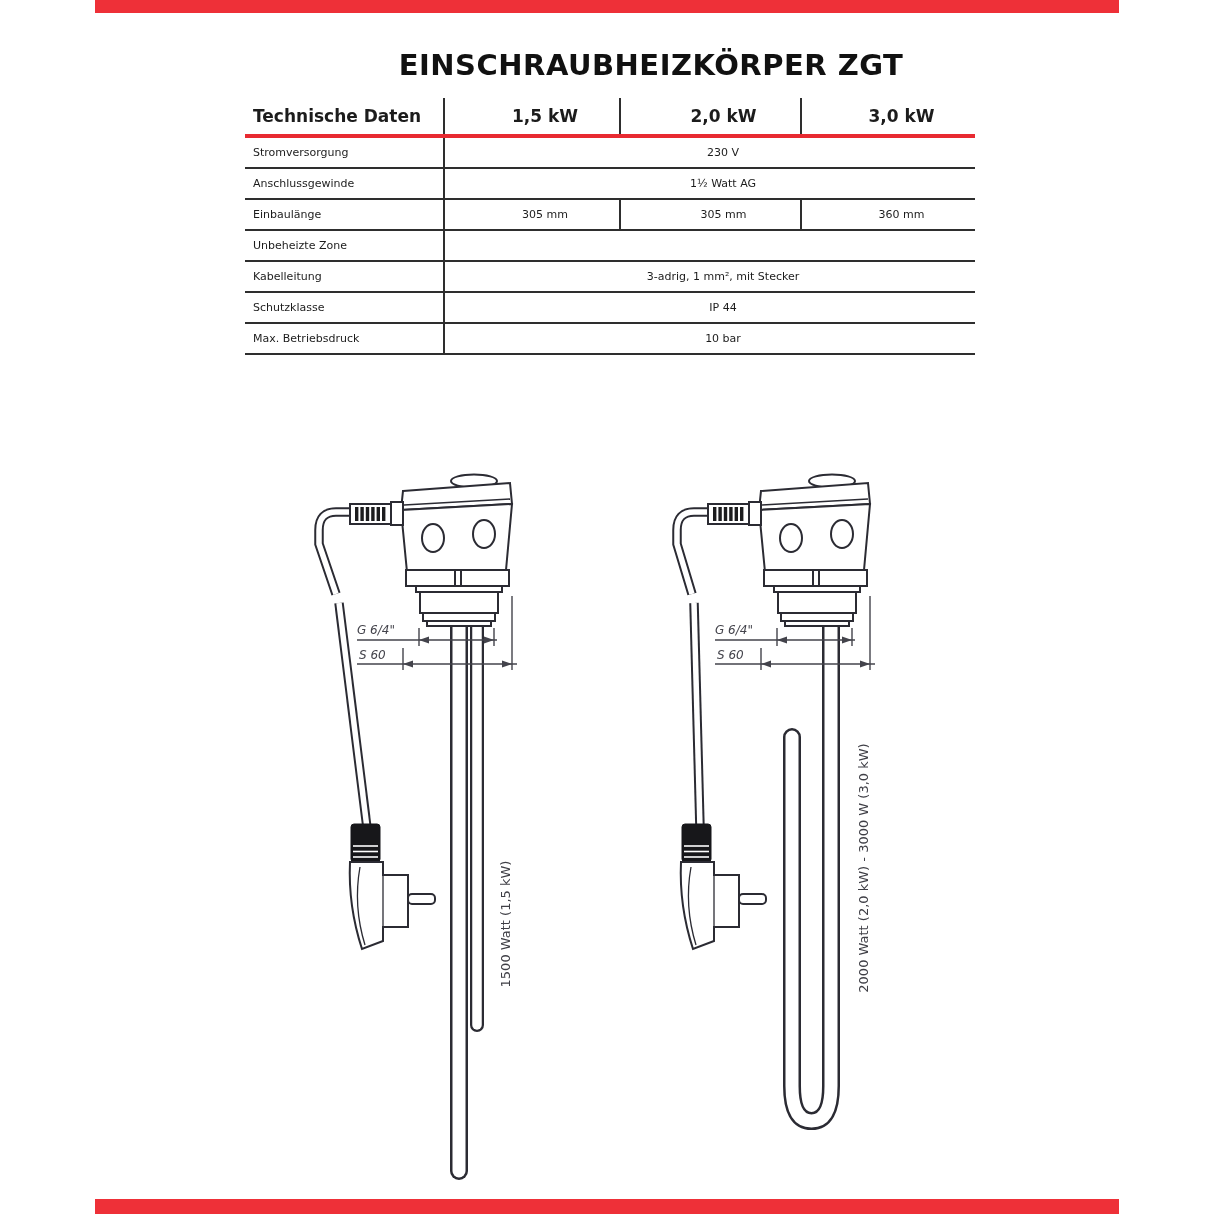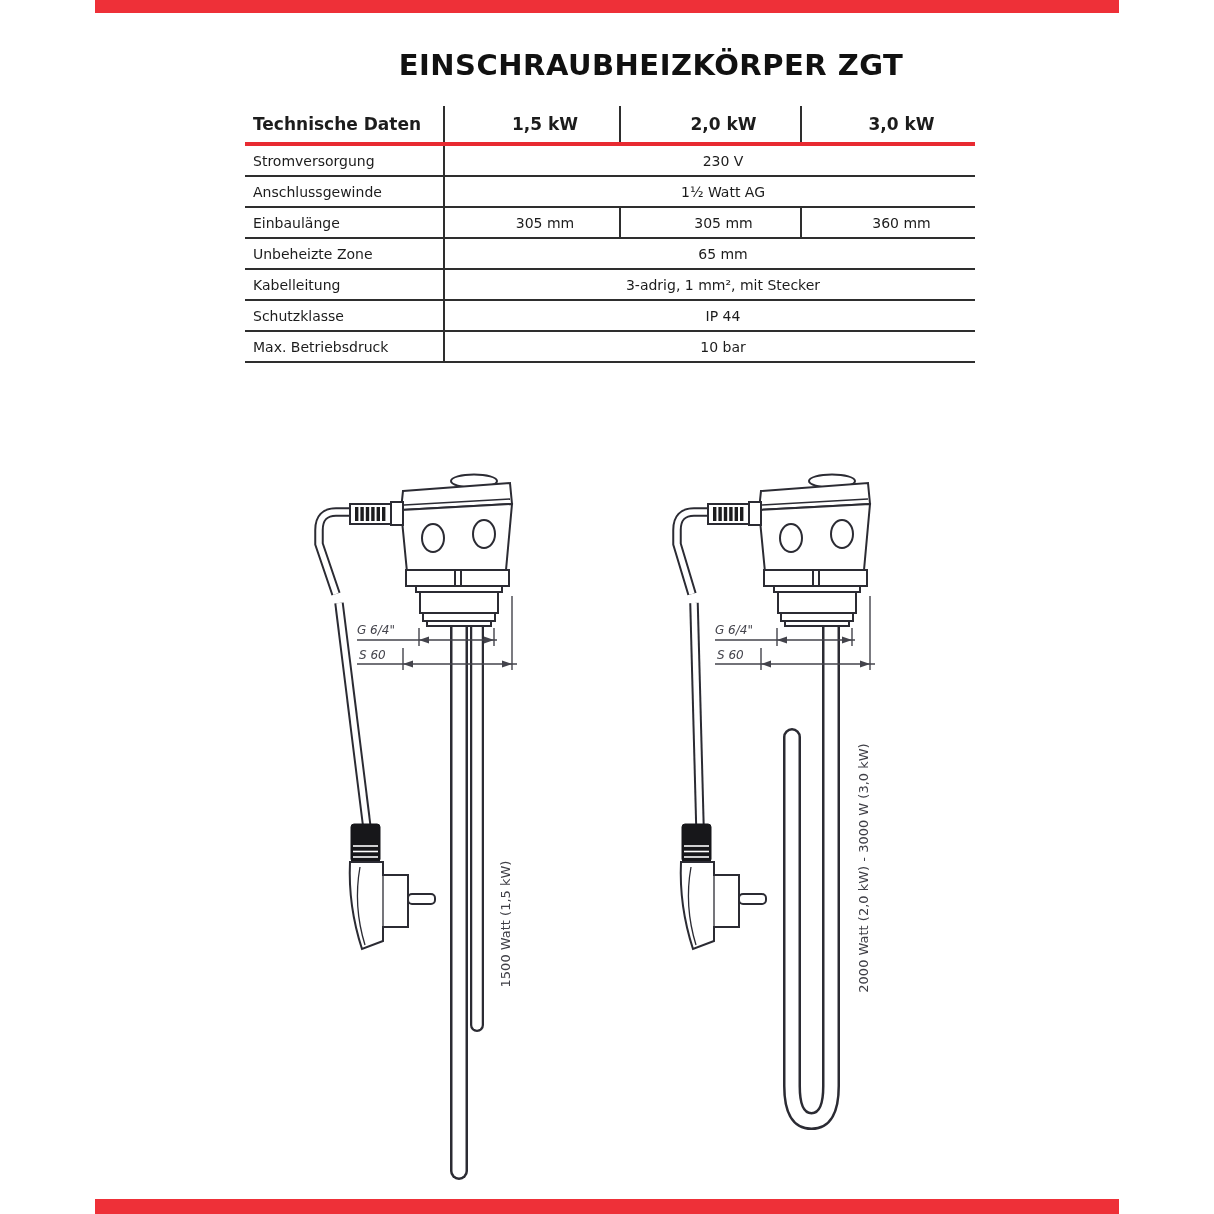--- a/index.html
+++ b/index.html
@@ -4,23 +4,23 @@
 <style>
   html,body{margin:0;padding:0;background:#fff;}
   .sheet{position:relative;width:1214px;height:1214px;background:#ffffff;overflow:hidden;
          font-family:"DejaVu Sans","Liberation Sans",sans-serif;color:#1c1c1c;}
   .redbar{position:absolute;left:95px;width:1024px;background:#ee3038;}
   .redbar.top{top:0;height:13px;}
   .redbar.bottom{top:1199px;height:15px;}
   .title{position:absolute;top:48px;left:0;width:100%;text-align:center;
          font-size:29px;font-weight:bold;letter-spacing:.5px;color:#111;padding-left:44px;}
   
-  .dtable{position:absolute;left:245px;top:106px;width:730px;--line:#2e2e2e;--red:#e82a31;}
+  .dtable{position:absolute;left:245px;top:98px;width:730px;--line:#2e2e2e;--red:#e82a31;}
   .row{display:grid;grid-template-columns:200px 176px 181px 173px;align-items:center;
-       height:29px;border-bottom:2px solid var(--line);font-size:14px;}
+       height:29px;border-bottom:2px solid var(--line);font-size:11px;}
   .row.head{height:36px;border-bottom:4px solid var(--red);font-size:17px;font-weight:bold;}
   .td{height:100%;display:flex;align-items:center;padding-left:26px;}
   .td.label{border-right:2px solid var(--line);padding-left:8px;}
   .td.span3{grid-column:2/5;justify-content:center;}
   .td.val{justify-content:center;}
   .td.b1{border-right:2px solid var(--line);}
   
   svg{position:absolute;left:0;top:0;}
   .ln{stroke:#2b2b33;stroke-width:2;fill:none;}
   .f{fill:#ffffff;}
@@ -69,21 +69,20 @@
       <div class="td span3">1½ Watt AG</div>
     </div>
     <div class="row">
       <div class="td label">Einbaulänge</div>
       <div class="td val b1">305 mm</div>
       <div class="td val b1">305 mm</div>
       <div class="td val">360 mm</div>
     </div>
     <div class="row">
       <div class="td label">Unbeheizte Zone</div>
-      <div class="td span3">65 mm</div>
     </div>
     <div class="row">
       <div class="td label">Kabelleitung</div>
       <div class="td span3">3-adrig, 1 mm², mit Stecker</div>
     </div>
     <div class="row">
       <div class="td label">Schutzklasse</div>
       <div class="td span3">IP 44</div>
     </div>
     <div class="row">

